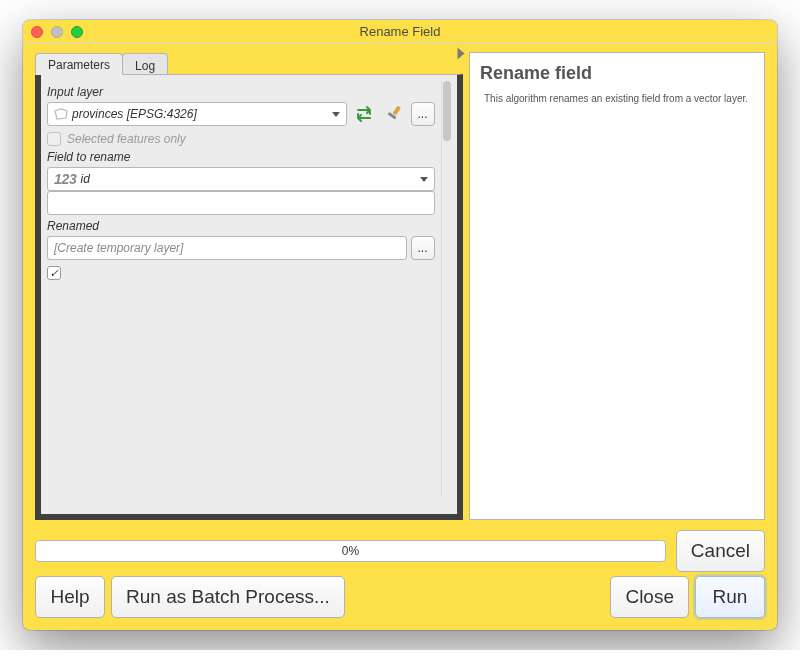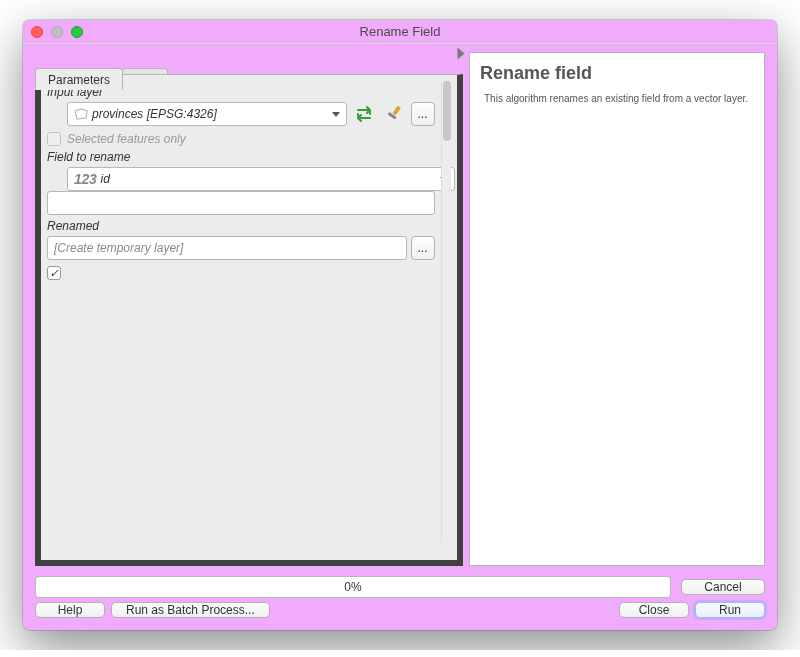--- a/index.html
+++ b/index.html
@@ -1,21 +1,21 @@
 <!DOCTYPE html>
 <html><head>
 <meta charset="utf-8">
 <style>
   * { box-sizing: border-box; font-family: -apple-system, "Helvetica Neue", Arial, sans-serif; }
   body { margin: 0; background: transparent; }
   .window {
     width: 754px;
     height: 610px;
     margin: 20px auto;
-    background: #f0abfc;
+    background: #fde047;
     border-radius: 7px;
     box-shadow: 0 18px 50px rgba(0,0,0,0.45), 0 0 0 1px rgba(0,0,0,0.15);
     display: flex;
     flex-direction: column;
     overflow: hidden;
   }
   .titlebar {
     height: 24px;
     display: flex;
     align-items: center;
@@ -69,21 +69,21 @@
     padding: 2px 12px 0 12px;
     font-size: 12px;
     color: #333;
     border: 1px solid #b5b5b5;
     border-bottom: none;
     background: #e5e5e5;
     border-top-left-radius: 4px;
     border-top-right-radius: 4px;
     margin-right: -1px;
     position: relative;
-    top: 16px;
+    top: 1px;
     display:flex; align-items:center;
   }
   .tab.active {
     background: #ececec;
     z-index: 2;
     border-bottom: 1px solid #ececec;
   }
   .panel {
     flex: 1;
     border: 6px solid #404040;
@@ -117,21 +117,21 @@
     background: #fff;
     border: 1px solid #b7b7b7;
     border-radius: 3px;
     font-size: 12px;
     color: #333;
     padding: 0 6px;
     display: flex;
     align-items: center;
     position: relative;
   }
-  .combo { flex: 1; justify-content: space-between; margin-left: 20px; }
+  .combo { flex: 1; justify-content: space-between; }
   .combo .arrow {
     width: 0; height: 0;
     border-left: 4px solid transparent;
     border-right: 4px solid transparent;
     border-top: 5px solid #555;
   }
   .textin { width: 100%; }
   .placeholder { color: #8a8a8a; }
   .iconbtn {
     width: 26px; height: 24px;
@@ -163,27 +163,27 @@
   .right-col h2 { margin: 2px 0 8px 0; font-size: 18px; font-weight: 600; color:#555;}
   .right-col p { margin: 4px; font-size: 10px; color:#555; line-height:1.35; }
   .progress-row { display:flex; gap:10px; margin-top:10px; align-items:center;}
   .progress {
     flex:1; height:22px;
     background:#fff; border:1px solid #b7b7b7; border-radius:4px;
     display:flex; align-items:center; justify-content:center;
     font-size:12px; color:#333;
   }
   .btn {
-    height: 16px;
+    height: 42px;
     min-width: 70px;
     padding: 0 14px;
     background: linear-gradient(#fdfdfd,#f0f0f0);
     border: 1px solid #b2b2b2;
     border-radius: 5px;
-    font-size: 12px; color:#333;
+    font-size: 19px; color:#333;
     display:flex; align-items:center; justify-content:center;
   }
   .btn.primary {
     background: linear-gradient(#f7fbff,#e7f0ff);
     border-color: #9fbce6;
     box-shadow: 0 0 0 2px rgba(120,170,255,0.35);
   }
   .bottom-row { display:flex; gap:6px; margin-top:4px; align-items:center;}
   .bottom-row .spacer { flex:1; }
   .layer-ico { display:inline-flex; margin-right:4px; }

